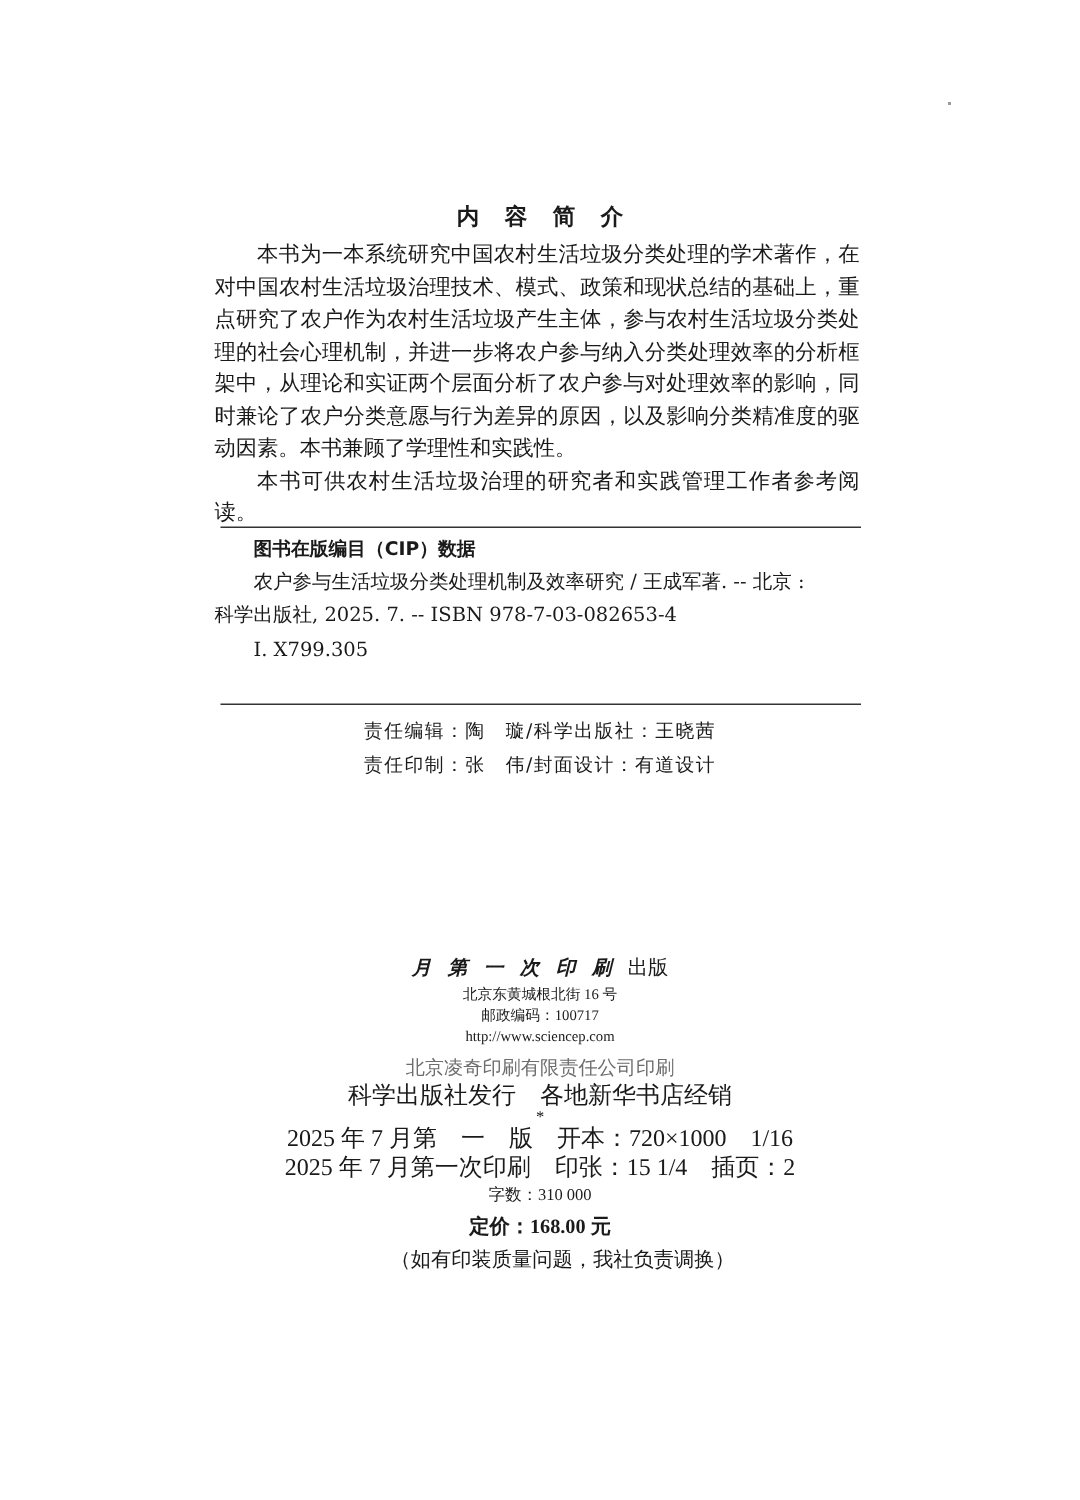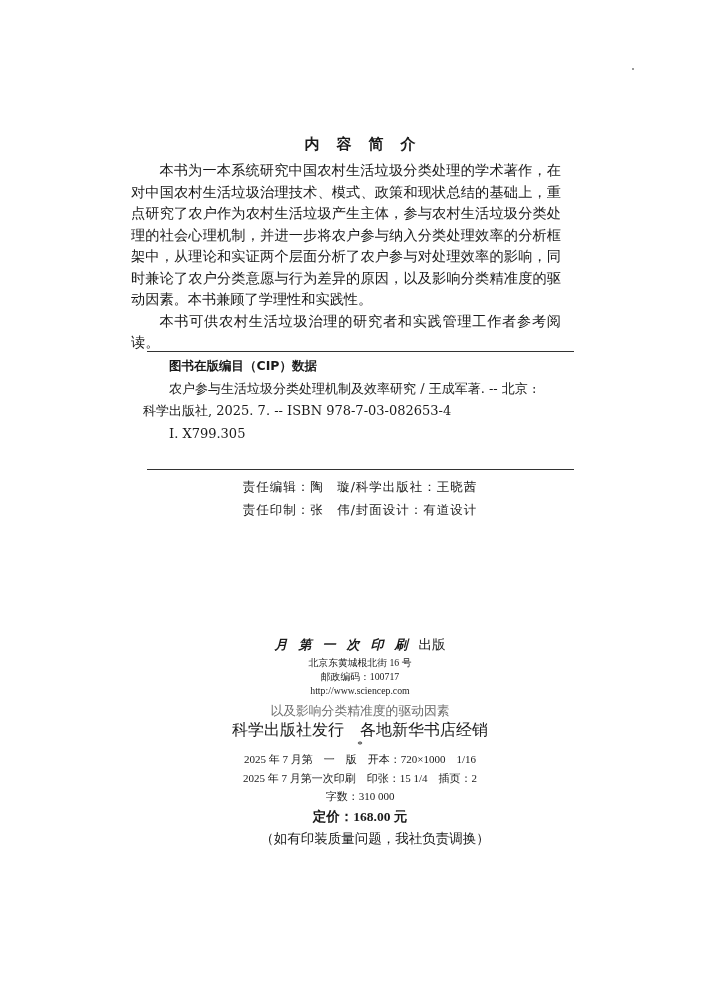--- a/index.html
+++ b/index.html
@@ -28,21 +28,21 @@
       left: 0; width: 720px; top: 134px;
       text-align: center;
       font-size: 15px;
       font-weight: bold;
       letter-spacing: 17px;
       padding-left: 17px;
       box-sizing: border-box;
       line-height: 20px;
     }
     .synopsis-body {
-      left: 131px; top: 160px; width: 430px;
+      left: 143px; top: 160px; width: 430px;
       font-size: 14.2px;
       line-height: 21.5px;
     }
     .synopsis-body p {
       margin: 0;
       text-indent: 2em;
       text-align: justify;
       text-align-last: left;
     }
 
@@ -111,21 +111,21 @@
       font-size: 16px;
       line-height: 17px;
       font-weight: normal;
       white-space: pre;
     }
     .star-line {
       font-size: 11px;
       line-height: 12px;
     }
     .edition-line {
-      font-size: 11px;
+      font-size: 16px;
       line-height: 18.5px;
       white-space: pre;
       text-align: center;
     }
     .wordcount-line {
       font-size: 11px;
       line-height: 18.5px;
     }
     .price-line {
       font-size: 13.5px;
@@ -166,21 +166,21 @@
   <div>责任印制：张　伟/封面设计：有道设计</div>
 </div>
 
 <div class="abs imprint">
   <div class="publisher-line">
     <span class="publisher-logo">月第一次印刷</span><span class="publisher-suffix">出版</span>
   </div>
   <div class="small-line">北京东黄城根北街 16 号</div>
   <div class="small-line">邮政编码：100717</div>
   <div class="small-line">http://www.sciencep.com</div>
-  <div class="printer-line">以及影响分类精准度的驱动因素</div>
+  <div class="printer-line">北京凌奇印刷有限责任公司印刷</div>
   <div class="dist-line">科学出版社发行　各地新华书店经销</div>
   <div class="star-line">*</div>
   <div class="edition-line">2025 年 7 月第　一　版　开本：720×1000　1/16</div>
   <div class="edition-line">2025 年 7 月第一次印刷　印张：15 1/4　插页：2</div>
   <div class="wordcount-line">字数：310 000</div>
   <div class="price-line">定价：168.00 元</div>
   <div class="notice-line">（如有印装质量问题，我社负责调换）</div>
 </div>
 
 </body></html>

